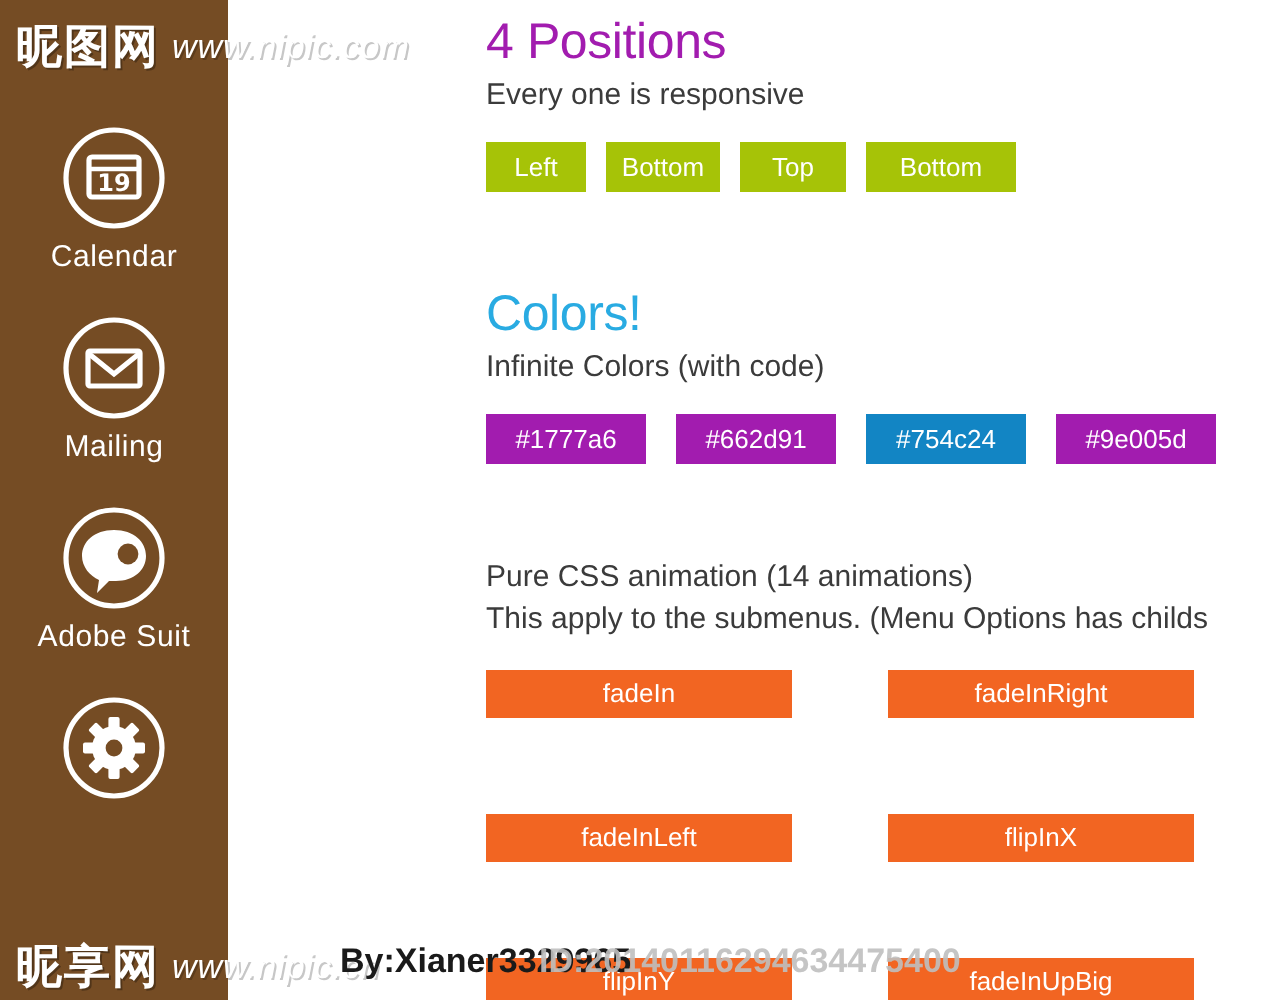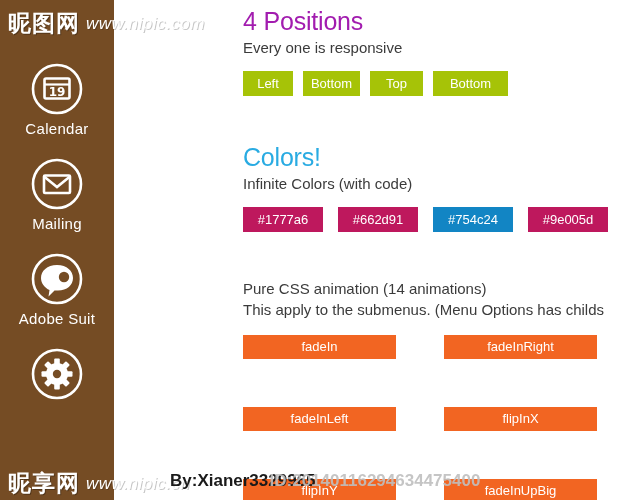--- a/index.html
+++ b/index.html
@@ -117,21 +117,21 @@
     text-align: center;
     color: #ffffff;
     font-size: 13px;
     font-family: "Liberation Sans", sans-serif;
     box-sizing: border-box;
     cursor: pointer;
     white-space: nowrap;
     border: 0;
   }
   .btn-green { background: #a6c307; }
-  .btn-blue  { background: #be185d; }
+  .btn-blue  { background: #a21caf; }
   .btn-blue.dark { background: #1285c4; }
 
   .pos-row .btn { margin-right: 10px; }
   .pos-left   { width: 50px; }
   .pos-right  { width: 57px; }
   .pos-top    { width: 53px; }
   .pos-bottom { width: 75px; }
 
   .color-row .btn { width: 80px; margin-right: 15px; }
 

